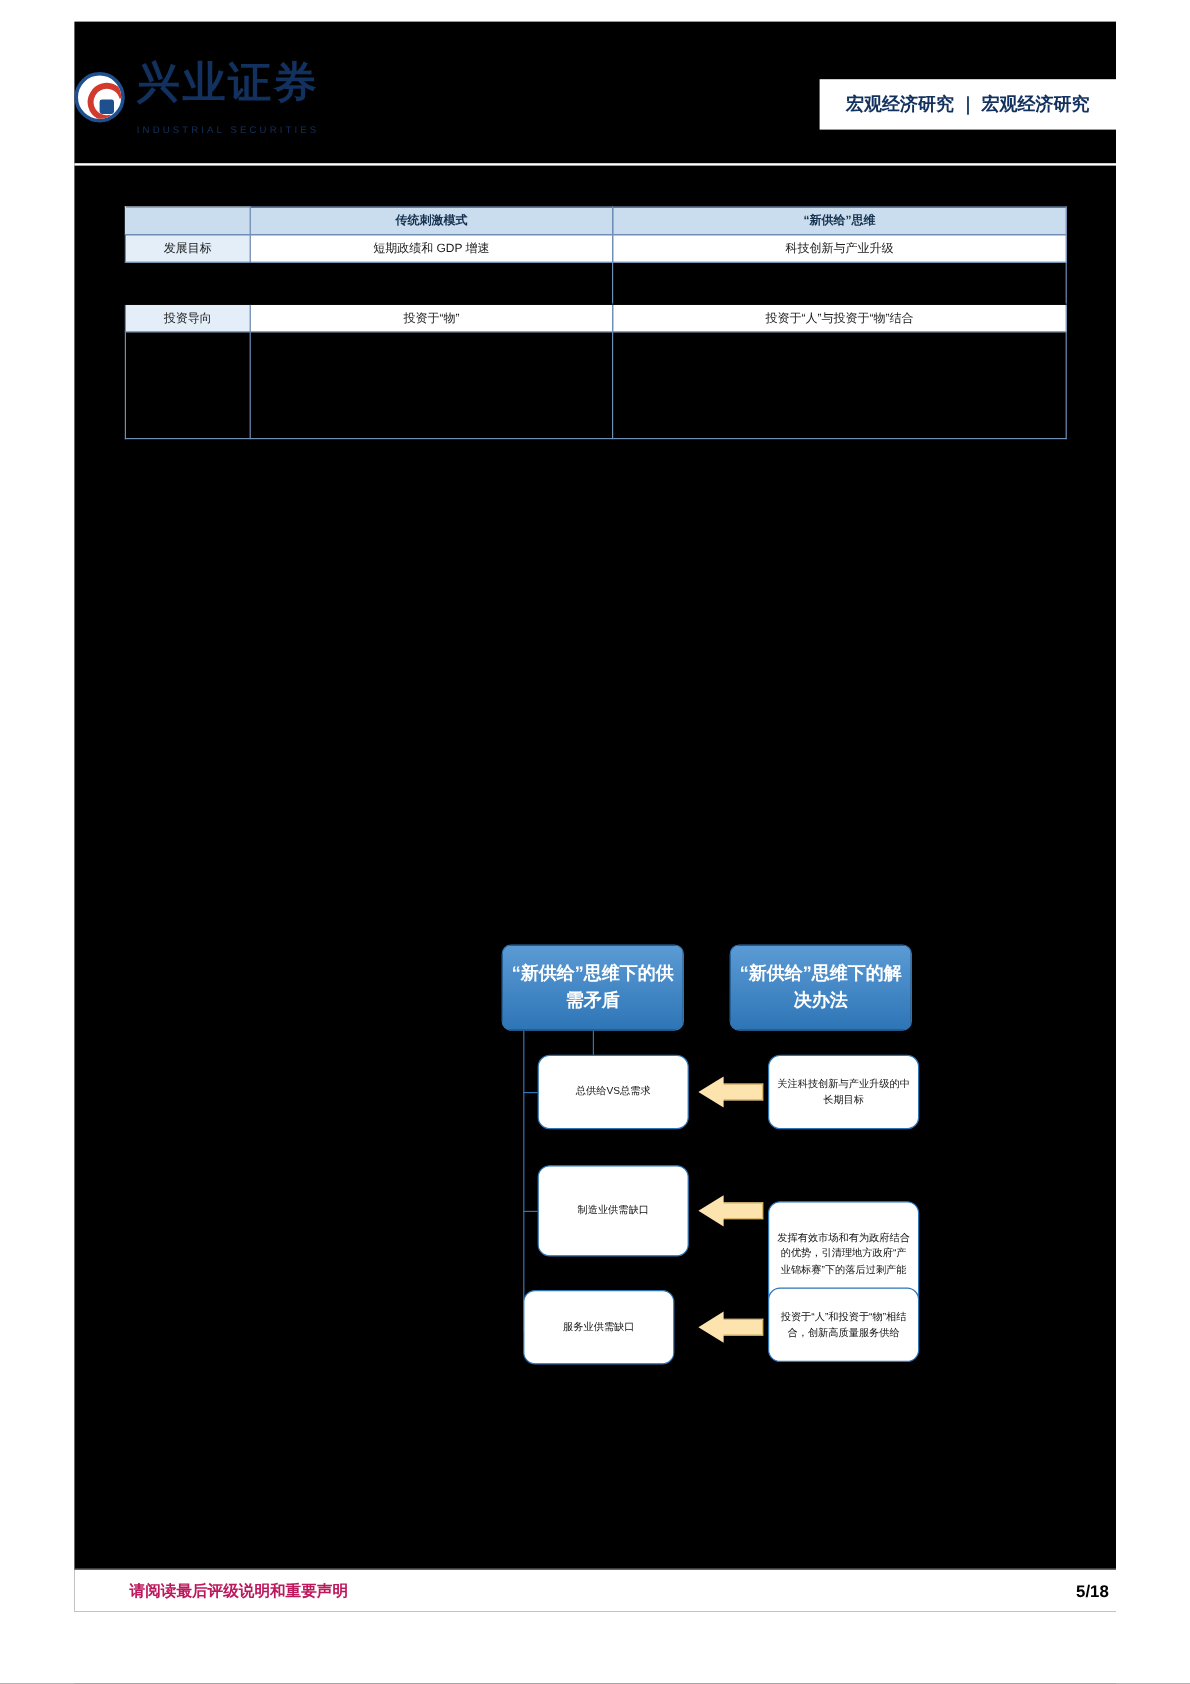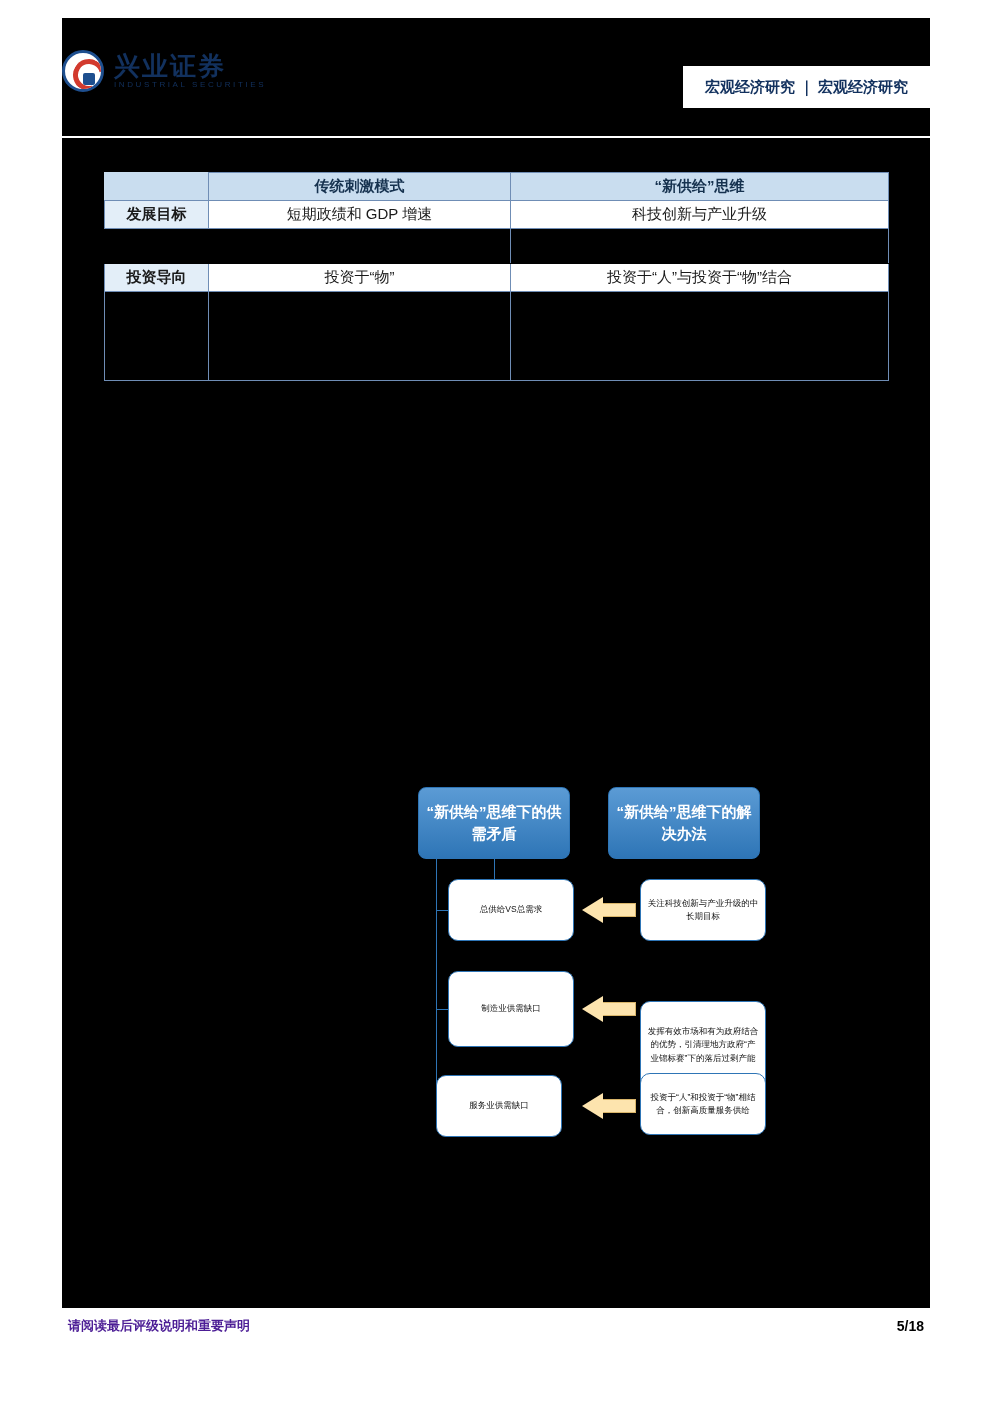--- a/index.html
+++ b/index.html
@@ -86,31 +86,31 @@
     background: #1e4f8f;
     border-radius: 2px;
   }
   .logo-text {
     margin-left: 10px;
     display: flex;
     flex-direction: column;
     justify-content: center;
   }
   .logo-cn {
-    font-size: 26px;
+    font-size: 36px;
     font-weight: bold;
     color: #12315e;
     letter-spacing: 2px;
     line-height: 1.05;
   }
   .logo-en {
     font-size: 8px;
     color: #12315e;
     letter-spacing: 2.6px;
-    margin-top: 0;
+    margin-top: 16px;
   }
   .header-band {
     position: absolute;
     right: 0;
     top: 48px;
     height: 42px;
     background: #ffffff;
     display: flex;
     align-items: center;
     justify-content: center;
@@ -140,39 +140,39 @@
     width: 784px;
   }
   table.cmp {
     border-collapse: collapse;
     width: 784px;
     table-layout: fixed;
   }
   table.cmp td, table.cmp th {
     border: 1px solid #6f8db5;
     padding: 4px 6px;
-    font-size: 15px;
+    font-size: 10px;
     color: #1a1a1a;
     text-align: center;
     vertical-align: middle;
     background: #ffffff;
   }
   .hdr-blank {
     background: #c9ddef !important;
     border-top-color: #c9ddef !important;
     border-left-color: #c9ddef !important;
   }
   .hdr-cell {
     background: #c9ddef !important;
     font-weight: bold;
     color: #16324f !important;
   }
   .row-label {
     background: #e3eef8 !important;
-    font-weight: bold;
+    font-weight: normal;
     width: 104px;
   }
   .row-label-blank {
     background: #000000 !important;
     border-color: #000000 !important;
   }
   .cell-dark {
     background: #000000 !important;
     border-left-color: #6f8db5 !important;
     border-right-color: #6f8db5 !important;
@@ -309,22 +309,23 @@
     background: #ffffff;
     border-top: 1.5px solid #000000;
     display: flex;
     align-items: center;
     justify-content: space-between;
     padding: 0 6px;
     box-sizing: border-box;
   }
   .footer-left {
     font-size: 13px;
-    color: #4c1d95;
-    font-weight: bold;
+    color: #be185d;
+    font-weight: bold;
+    margin-left: 40px;
   }
   .footer-right {
     font-size: 14px;
     color: #000000;
     font-weight: bold;
   }
 </style>
 </head>
 <body>
 

